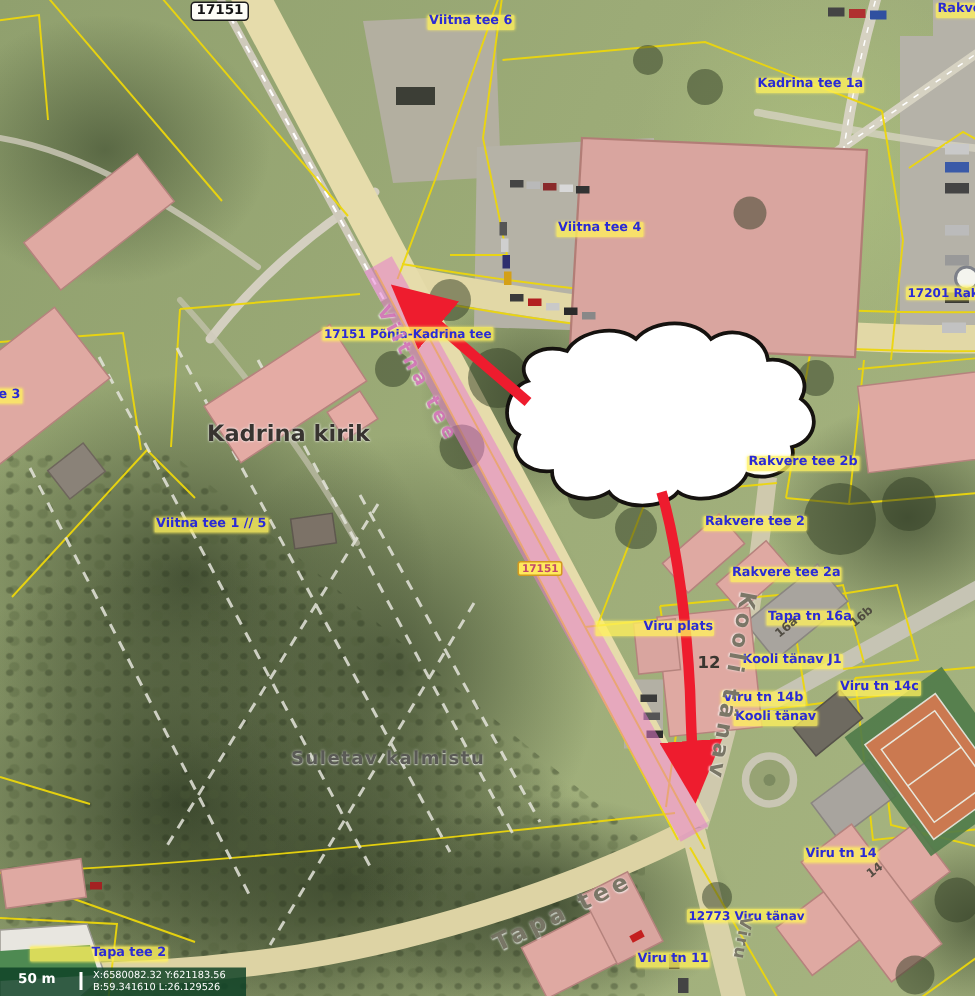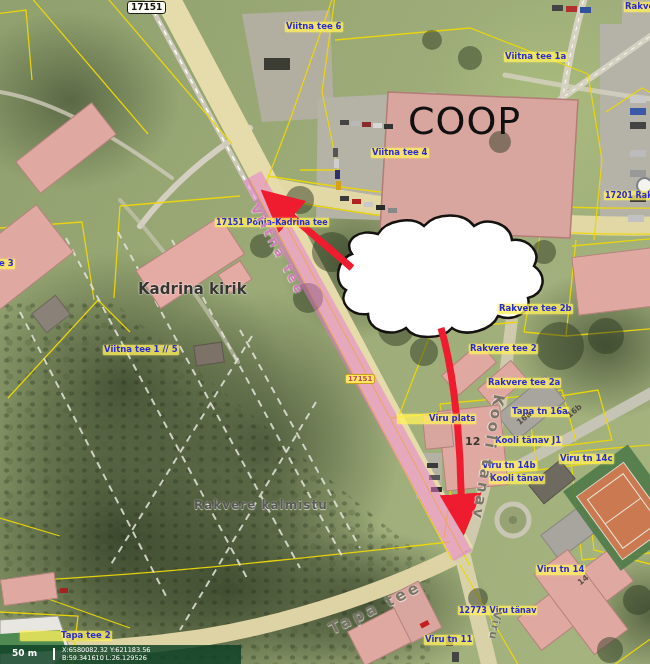--- a/index.html
+++ b/index.html
@@ -23,21 +23,21 @@
        text-shadow:0 1px 1px rgba(255,255,255,.6),0 0 2px rgba(255,255,255,.5);}
   .lbl-parcel{font-weight:bold;font-size:8px;color:#4a463c;opacity:.92;}
   .lbl-bnum{font-weight:bold;font-size:11px;color:#3a3630;}
   .lbl-coop{font-size:38px;color:#101010;letter-spacing:1px;}
   .badge-white{font-weight:bold;font-size:9px;color:#141414;background:#fdfdf6;
        border:1.5px solid #1c1c1c;border-radius:3px;padding:0 3px;line-height:11px;}
   .badge-yellow{font-weight:bold;font-size:7px;color:#c2486a;background:#ffe95e;
        border:1px solid #d29a1e;border-radius:2px;padding:0 2px;line-height:8px;}
   .callout-text{font-size:29px;font-weight:600;color:#e1549b;letter-spacing:.5px;}
   .rot{transform-origin:0 0;}
-  .statusbar{position:absolute;left:0;top:645px;width:241px;height:19px;
+  .statusbar{position:absolute;left:0;top:645px;width:164px;height:19px;
        background:rgba(14,66,38,.84);color:#fff;}
   .scale-label{position:absolute;left:12px;top:3px;font-size:9px;font-weight:bold;}
   .scale-tick{position:absolute;left:53px;top:3px;width:1.5px;height:12px;background:#fff;}
   .coords{position:absolute;left:62px;top:2px;font-size:6.5px;line-height:7.5px;}
   .signdot{position:absolute;width:13px;height:13px;border-radius:50%;
        background:#f4f4ee;border:2px solid #7d8089;}
 </style>
 </head>
 <body>
 
@@ -223,24 +223,23 @@
              C442,340 414,340 406,328 C390,338 368,330 368,314
              C350,316 338,302 346,290 C332,282 338,258 352,254 Z" fill="#ffffff" stroke="#15120f" stroke-width="2.5"></path>
 
     <g fill="none" stroke="#ee1c2e" stroke-width="7">
       <path d="M352,268 L268,196" marker-end="url(#ah)"></path>
       <path d="M441,328 C452,365 458,420 460,460 C461,495 462,512 463,526" marker-end="url(#ah)"></path>
     </g>
   </svg>
 
   <div class="lbl badge-white" style="left:127px;top:1px;">17151</div>
-  <div class="lbl lbl-blue" style="left:285px;top:22px;">Viitna tee 6</div>
+  <div class="lbl lbl-blue" style="left:285px;top:10px;">Viitna tee 6</div>
   <div class="lbl lbl-blue" style="left:624px;top:2px;">Rakve</div>
-  <div class="lbl lbl-blue" style="left:504px;top:52px;">Viitna tee 1a</div>
-  <div class="lbl lbl-coop" style="left:408px;top:100px;">COOP</div>
+  <div class="lbl lbl-blue" style="left:504px;top:52px;">Kadrina tee 1a</div>
   <div class="lbl lbl-blue" style="left:371px;top:148px;">Viitna tee 4</div>
   <div class="signdot" style="left:636px;top:177px;"></div>
   <div class="lbl lbl-blue lbl-sm" style="left:604px;top:191px;">17201 Rakv</div>
   <div class="lbl lbl-blue lbl-sm" style="left:215px;top:218px;">17151 Põhja-Kadrina tee</div>
   <div class="lbl lbl-dark" style="left:138px;top:281px;">Kadrina kirik</div>
   <div class="lbl lbl-blue" style="left:-2px;top:259px;">e 3</div>
   <div class="lbl lbl-blue" style="left:103px;top:345px;">Viitna tee 1 // 5</div>
   <div class="lbl lbl-grey rot" style="left:260px;top:202px;transform:rotate(62deg);font-size:13px;letter-spacing:3px;color:rgba(207,106,178,.85);">Viitna tee</div>
   <div class="lbl badge-yellow" style="left:345px;top:374px;">17151</div>
   <div class="lbl lbl-blue" style="left:498px;top:304px;">Rakvere tee 2b</div>
@@ -249,21 +248,21 @@
   <div class="lbl lbl-blue" style="left:511px;top:407px;">Tapa tn 16a</div>
   <div class="lbl lbl-parcel rot" style="left:515px;top:420px;transform:rotate(-40deg);">16a</div>
   <div class="lbl lbl-parcel rot" style="left:565px;top:413px;transform:rotate(-40deg);">16b</div>
   <div class="lbl lbl-blue" style="left:397px;top:414px;padding-left:32px;">Viru plats</div>
   <div class="lbl lbl-bnum" style="left:465px;top:436px;">12</div>
   <div class="lbl lbl-blue" style="left:494px;top:436px;">Kooli tänav J1</div>
   <div class="lbl lbl-blue" style="left:481px;top:461px;">Viru tn 14b</div>
   <div class="lbl lbl-blue" style="left:489px;top:474px;">Kooli tänav</div>
   <div class="lbl lbl-grey rot" style="left:507px;top:396px;transform:rotate(100deg);font-size:15px;letter-spacing:3px;">Kooli tänav</div>
   <div class="lbl lbl-blue" style="left:559px;top:454px;">Viru tn 14c</div>
-  <div class="lbl lbl-grey" style="left:194px;top:499px;font-size:12px;letter-spacing:1px;color:rgba(84,84,80,.95);">Rakvere kalmistu</div>
+  <div class="lbl lbl-grey" style="left:194px;top:499px;font-size:12px;letter-spacing:1px;color:rgba(84,84,80,.95);">Suletav kalmistu</div>
   <div class="lbl lbl-blue" style="left:536px;top:565px;">Viru tn 14</div>
   <div class="lbl lbl-parcel rot" style="left:576px;top:580px;transform:rotate(-38deg);">14</div>
   <div class="lbl lbl-blue lbl-sm" style="left:458px;top:606px;">12773 Viru tänav</div>
   <div class="lbl lbl-grey rot" style="left:503px;top:612px;transform:rotate(100deg);font-size:11px;letter-spacing:1px;">Viru</div>
   <div class="lbl lbl-blue" style="left:424px;top:635px;">Viru tn 11</div>
   <div class="lbl lbl-blue" style="left:20px;top:631px;padding-left:41px;">Tapa tee 2</div>
   <div class="lbl lbl-grey rot" style="left:326px;top:622px;transform:rotate(-26deg);font-size:16px;letter-spacing:3px;">Tapa tee</div>
 
   <div class="statusbar">
     <span class="scale-label">50 m</span>

